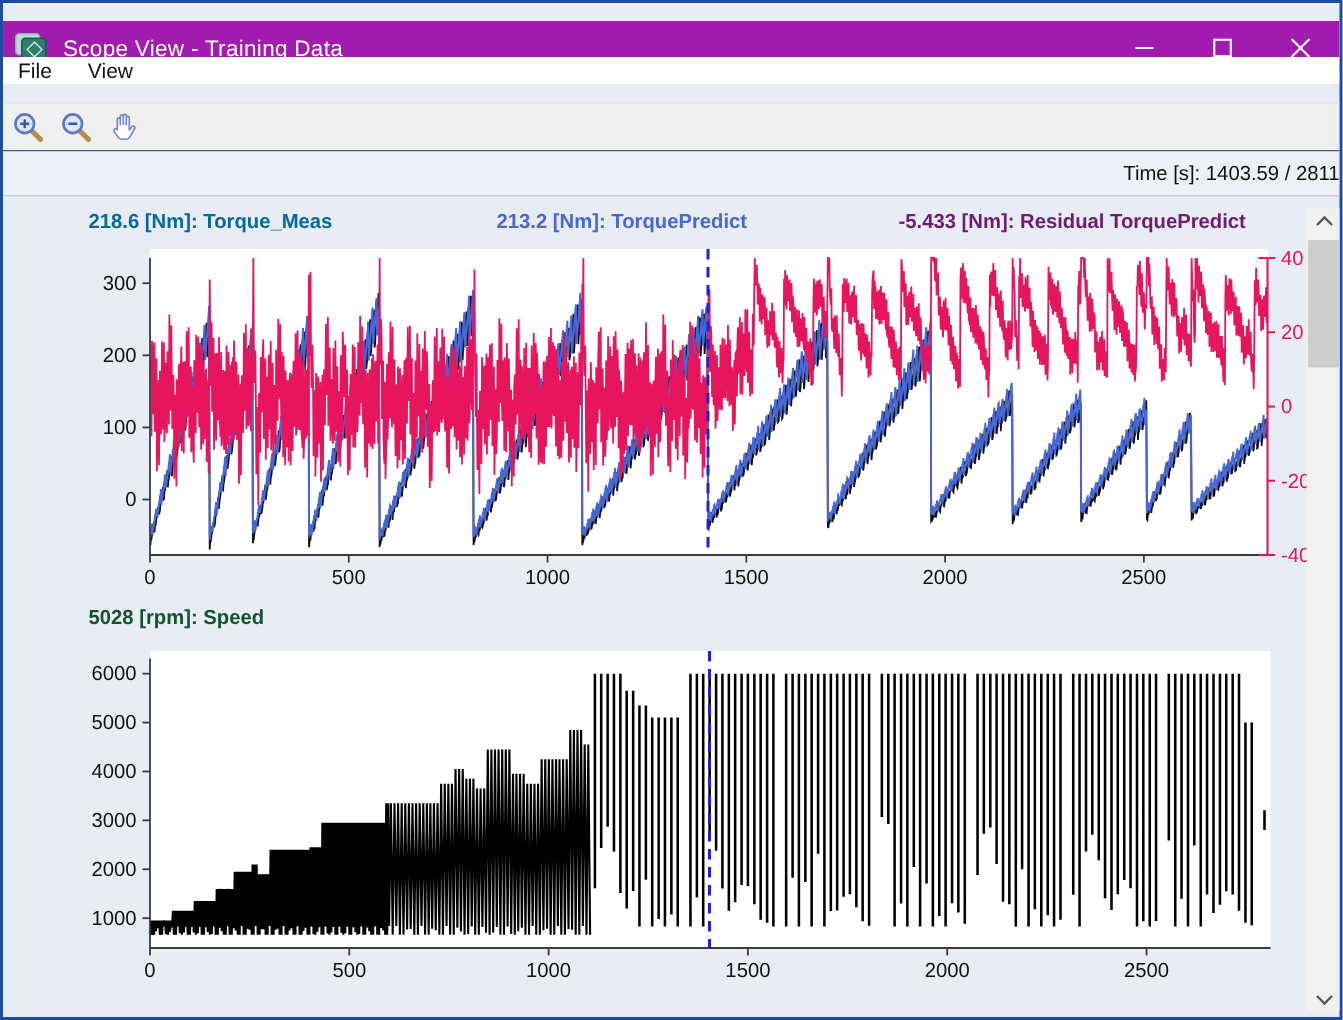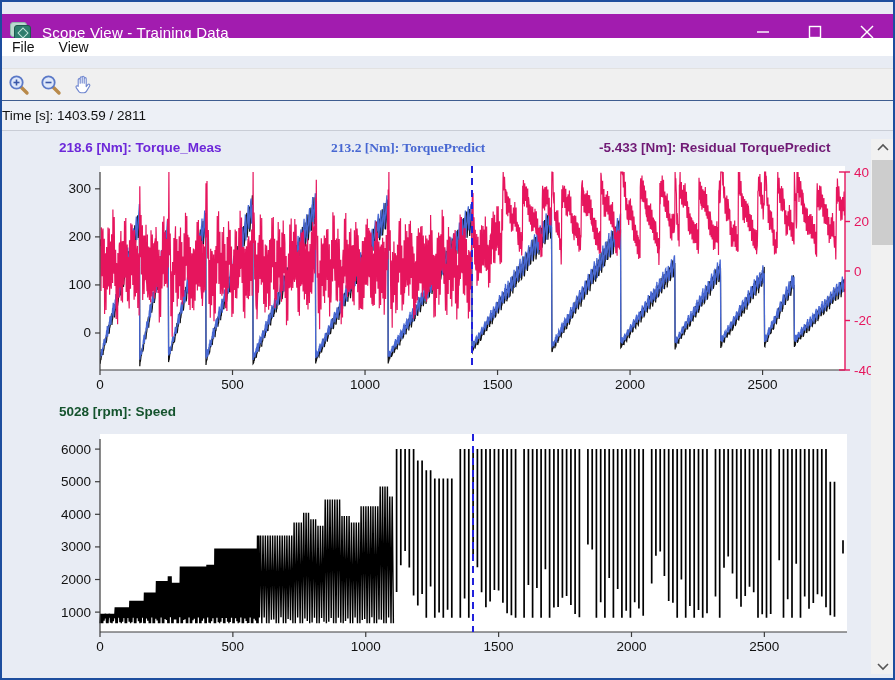--- a/index.html
+++ b/index.html
@@ -20,21 +20,21 @@
   .win-btn{width:52px;height:100%;display:flex;align-items:center;justify-content:center;}
   .menubar{position:absolute;left:0;top:36px;width:100%;height:18px;background:#ffffff;
     display:flex;align-items:center;color:#111;font-size:14px;}
   .menu-item{padding:0 12px;height:100%;display:flex;align-items:center;}
   .menu-item:first-child{padding-left:10px;}
   .toolbar{position:absolute;left:0;top:66px;width:100%;height:33px;background:#f0f0f0;
     border-top:1px solid #e2e2e2;border-bottom:1px solid #3f5d90;box-sizing:border-box;
     display:flex;align-items:center;}
   .tool-btn{width:30px;height:28px;display:flex;align-items:center;justify-content:center;margin-left:2px;}
   .timebar{position:absolute;left:0;top:99px;width:100%;height:30px;background:#edf0f6;
-    border-bottom:1px solid #c9cdd6;box-sizing:border-box;display:flex;align-items:center;justify-content:flex-start;
+    border-bottom:1px solid #c9cdd6;box-sizing:border-box;display:flex;align-items:center;justify-content:flex-end;
     font-size:13.5px;color:#111;}
   .charts-svg{position:absolute;left:0;top:0;width:895px;height:680px;}
   .sig-label{position:absolute;font-size:13.5px;font-weight:bold;white-space:nowrap;}
   .plot-hit{position:absolute;background:transparent;}
   .scrollbar{position:absolute;left:869px;top:137px;width:24px;height:535px;background:#f1f1f1;}
   .sb-arrow{position:absolute;left:0;width:24px;height:17px;display:flex;align-items:center;justify-content:center;}
   .sb-up{top:0;} .sb-down{bottom:0;}
   .sb-thumb{position:absolute;left:1px;top:21px;width:22px;height:85px;background:#cdcdcd;}
 </style>
 </head>
@@ -172,22 +172,22 @@
       <svg width="24" height="24" viewBox="0 0 24 24">
         <path d="M7.2 11.5 L7.2 6.8 Q7.2 5.6 8.2 5.6 Q9.2 5.6 9.2 6.8 L9.2 10.2 L9.2 4.9 Q9.2 3.7 10.2 3.7 Q11.2 3.7 11.2 4.9 L11.2 10 L11.2 4.4 Q11.2 3.2 12.2 3.2 Q13.2 3.2 13.2 4.4 L13.2 10.2 L13.2 5.8 Q13.2 4.6 14.2 4.6 Q15.2 4.6 15.2 5.8 L15.2 13.6 L16.8 11.6 Q17.7 10.6 18.5 11.3 Q19.3 12 18.5 13.2 L15.4 18.4 Q14.6 19.8 13 19.8 L10.2 19.8 Q8.8 19.8 7.9 18.6 L5.3 14.9 Q4.5 13.8 5.4 13 Q6.3 12.3 7.2 13.3 Z" fill="#ffffff" stroke="#6f86cf" stroke-width="1.1" stroke-linejoin="round"></path>
       </svg>
     </div>
   </div>
 
   <div class="timebar">
     <span>Time [s]: 1403.59 / 2811</span>
   </div>
 
-  <div class="sig-label" style="left: 57px; top: 138px; color: #6d28d9;">218.6 [Nm]: Torque_Meas</div>
-  <div class="sig-label" style="left: 329px; top: 138px; color: rgb(71, 103, 210); font-family: Liberation Serif, serif;">213.2 [Nm]: TorquePredict</div>
+  <div class="sig-label" style="left: 57px; top: 138px; color: #0369a1;">218.6 [Nm]: Torque_Meas</div>
+  <div class="sig-label" style="left: 329px; top: 138px; color: rgb(71, 103, 210);">213.2 [Nm]: TorquePredict</div>
   <div class="sig-label" style="left: 597px; top: 138px; color: #701a75;">-5.433 [Nm]: Residual TorquePredict</div>
   <div class="sig-label" style="left: 57px; top: 402px; color: #14532d;">5028 [rpm]: Speed</div>
 
   <div class="plot-hit" style="left:98px;top:170px;width:745px;height:198px;"></div>
   <div class="plot-hit" style="left:98px;top:437px;width:747px;height:193px;"></div>
 
   <div class="scrollbar">
     <div class="sb-arrow sb-up">
       <svg width="18" height="12">
         <polyline points="4,8 9,3 14,8" fill="none" stroke="#555" stroke-width="1.6"></polyline>

